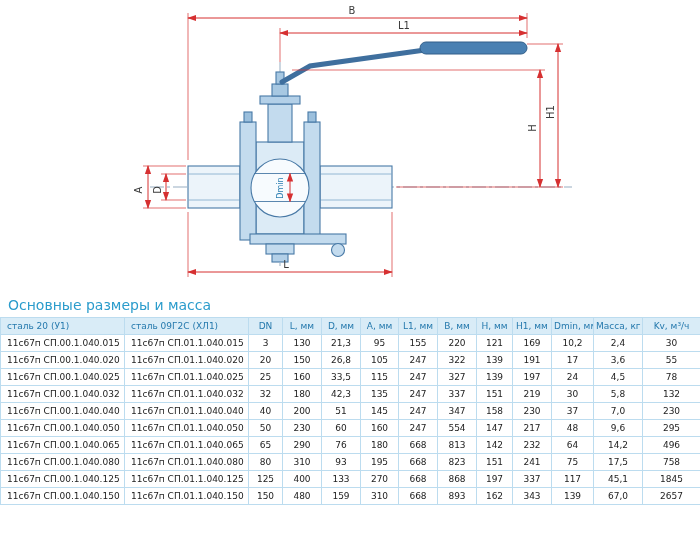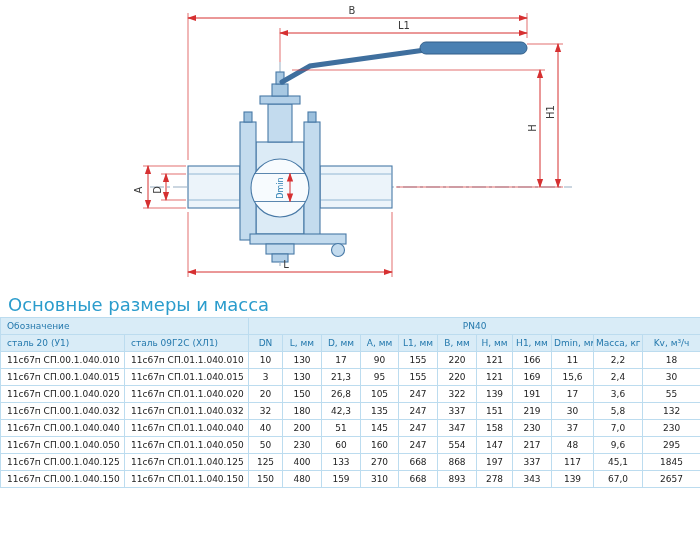--- a/index.html
+++ b/index.html
@@ -1,20 +1,20 @@
 <!DOCTYPE html>
 <html><head>
 <meta charset="utf-8">
 <style>
   html,body{margin:0;padding:0;background:#fff;}
   .page{width:700px;height:560px;background:#fff;overflow:hidden;position:relative;
         font-family:"DejavU Sans","DejaVu Sans","Liberation Sans",sans-serif;}
   .drawing{width:700px;height:295px;}
   svg{display:block;}
-  .section-title{color:#2b9ccc;font-size:18px;line-height:16px;margin:2px 0 4px 8px;}
+  .section-title{color:#2b9ccc;font-size:14px;line-height:16px;margin:2px 0 4px 8px;}
   table.spec{width:700px;table-layout:fixed;border-collapse:collapse;font-size:9px;}
   table.spec th, table.spec td{
     border:1px solid #bcdcef;height:16px;text-align:center;padding:0 2px;
     color:#222;font-weight:normal;white-space:nowrap;overflow:hidden;}
   table.spec thead th{background:#d9ecf7;color:#2579ad;}
   table.spec .des{text-align:left;padding-left:6px;}
   
   .stl{stroke:#4879a6;stroke-width:1.1;}
   .dim{stroke:#d63031;stroke-width:1;fill:none;}
   .ext{stroke:#d63031;stroke-width:0.7;fill:none;}
@@ -145,86 +145,82 @@
       <col style="width:39px">
         <col style="width:39px">
         <col style="width:36px">
       <col style="width:39px">
         <col style="width:42px">
         <col style="width:49px">
       <col style="width:58px">
     </colgroup>
     <thead>
       <tr>
-        <th colspan="2" class="des">Обозначение</th>
-        <th colspan="11">PN40</th>
-      </tr>
-      <tr>
           <th class="des">сталь 20 (У1)</th>
           <th class="des">сталь 09Г2С (ХЛ1)</th>
           <th>DN</th>
           <th>L, мм</th>
           <th>D, мм</th>
           <th>A, мм</th>
           <th>L1, мм</th>
           <th>B, мм</th>
           <th>H, мм</th>
           <th>H1, мм</th>
           <th>Dmin, мм</th>
           <th>Масса, кг</th>
           <th>Kv, м³/ч</th>
         </tr>
     </thead>
     <tbody>
         <tr>
-          <td class="des">11с67п СП.00.1.040.010</td>
-          <td class="des">11с67п СП.01.1.040.010</td>
-          <td>10</td>
-          <td>130</td>
-          <td>17</td>
-          <td>90</td>
-          <td>155</td>
-          <td>220</td>
-          <td>121</td>
-          <td>166</td>
-          <td>11</td>
-          <td>2,2</td>
-          <td>18</td>
-        </tr>
-        <tr>
           <td class="des">11с67п СП.00.1.040.015</td>
           <td class="des">11с67п СП.01.1.040.015</td>
           <td>3</td>
           <td>130</td>
           <td>21,3</td>
           <td>95</td>
           <td>155</td>
           <td>220</td>
           <td>121</td>
           <td>169</td>
-          <td>15,6</td>
+          <td>10,2</td>
           <td>2,4</td>
           <td>30</td>
         </tr>
         <tr>
           <td class="des">11с67п СП.00.1.040.020</td>
           <td class="des">11с67п СП.01.1.040.020</td>
           <td>20</td>
           <td>150</td>
           <td>26,8</td>
           <td>105</td>
           <td>247</td>
           <td>322</td>
           <td>139</td>
           <td>191</td>
           <td>17</td>
           <td>3,6</td>
           <td>55</td>
         </tr>
         <tr>
+          <td class="des">11с67п СП.00.1.040.025</td>
+          <td class="des">11с67п СП.01.1.040.025</td>
+          <td>25</td>
+          <td>160</td>
+          <td>33,5</td>
+          <td>115</td>
+          <td>247</td>
+          <td>327</td>
+          <td>139</td>
+          <td>197</td>
+          <td>24</td>
+          <td>4,5</td>
+          <td>78</td>
+        </tr>
+        <tr>
           <td class="des">11с67п СП.00.1.040.032</td>
           <td class="des">11с67п СП.01.1.040.032</td>
           <td>32</td>
           <td>180</td>
           <td>42,3</td>
           <td>135</td>
           <td>247</td>
           <td>337</td>
           <td>151</td>
           <td>219</td>
@@ -254,20 +250,50 @@
           <td>230</td>
           <td>60</td>
           <td>160</td>
           <td>247</td>
           <td>554</td>
           <td>147</td>
           <td>217</td>
           <td>48</td>
           <td>9,6</td>
           <td>295</td>
+        </tr>
+        <tr>
+          <td class="des">11с67п СП.00.1.040.065</td>
+          <td class="des">11с67п СП.01.1.040.065</td>
+          <td>65</td>
+          <td>290</td>
+          <td>76</td>
+          <td>180</td>
+          <td>668</td>
+          <td>813</td>
+          <td>142</td>
+          <td>232</td>
+          <td>64</td>
+          <td>14,2</td>
+          <td>496</td>
+        </tr>
+        <tr>
+          <td class="des">11с67п СП.00.1.040.080</td>
+          <td class="des">11с67п СП.01.1.040.080</td>
+          <td>80</td>
+          <td>310</td>
+          <td>93</td>
+          <td>195</td>
+          <td>668</td>
+          <td>823</td>
+          <td>151</td>
+          <td>241</td>
+          <td>75</td>
+          <td>17,5</td>
+          <td>758</td>
         </tr>
         <tr>
           <td class="des">11с67п СП.00.1.040.125</td>
           <td class="des">11с67п СП.01.1.040.125</td>
           <td>125</td>
           <td>400</td>
           <td>133</td>
           <td>270</td>
           <td>668</td>
           <td>868</td>
@@ -279,21 +305,21 @@
         </tr>
         <tr>
           <td class="des">11с67п СП.00.1.040.150</td>
           <td class="des">11с67п СП.01.1.040.150</td>
           <td>150</td>
           <td>480</td>
           <td>159</td>
           <td>310</td>
           <td>668</td>
           <td>893</td>
-          <td>278</td>
+          <td>162</td>
           <td>343</td>
           <td>139</td>
           <td>67,0</td>
           <td>2657</td>
         </tr>
       </tbody>
   </table>
 
 </div>
 

